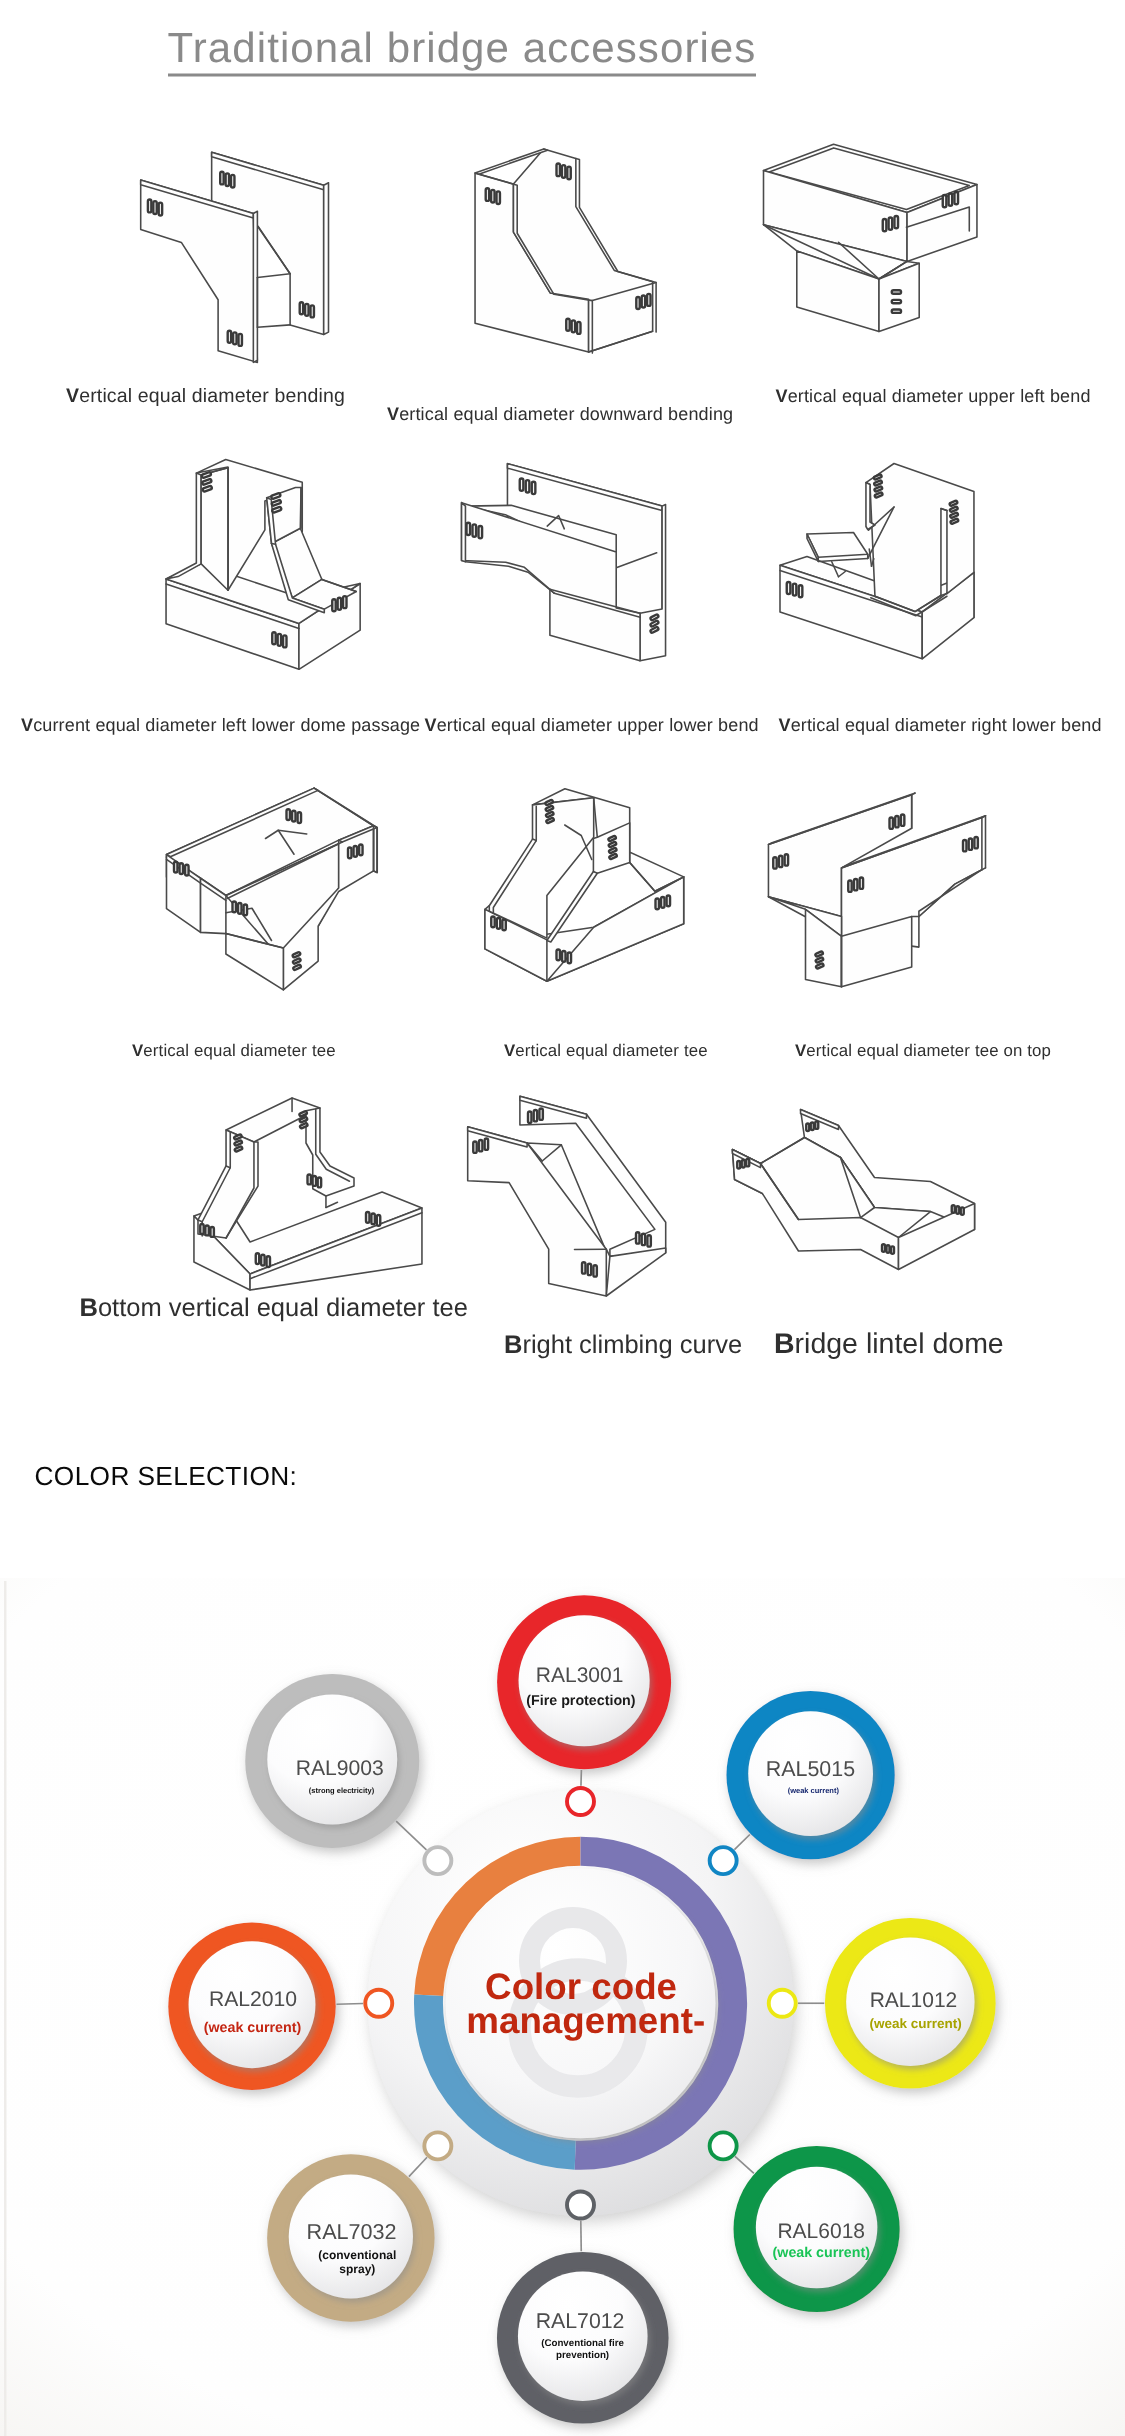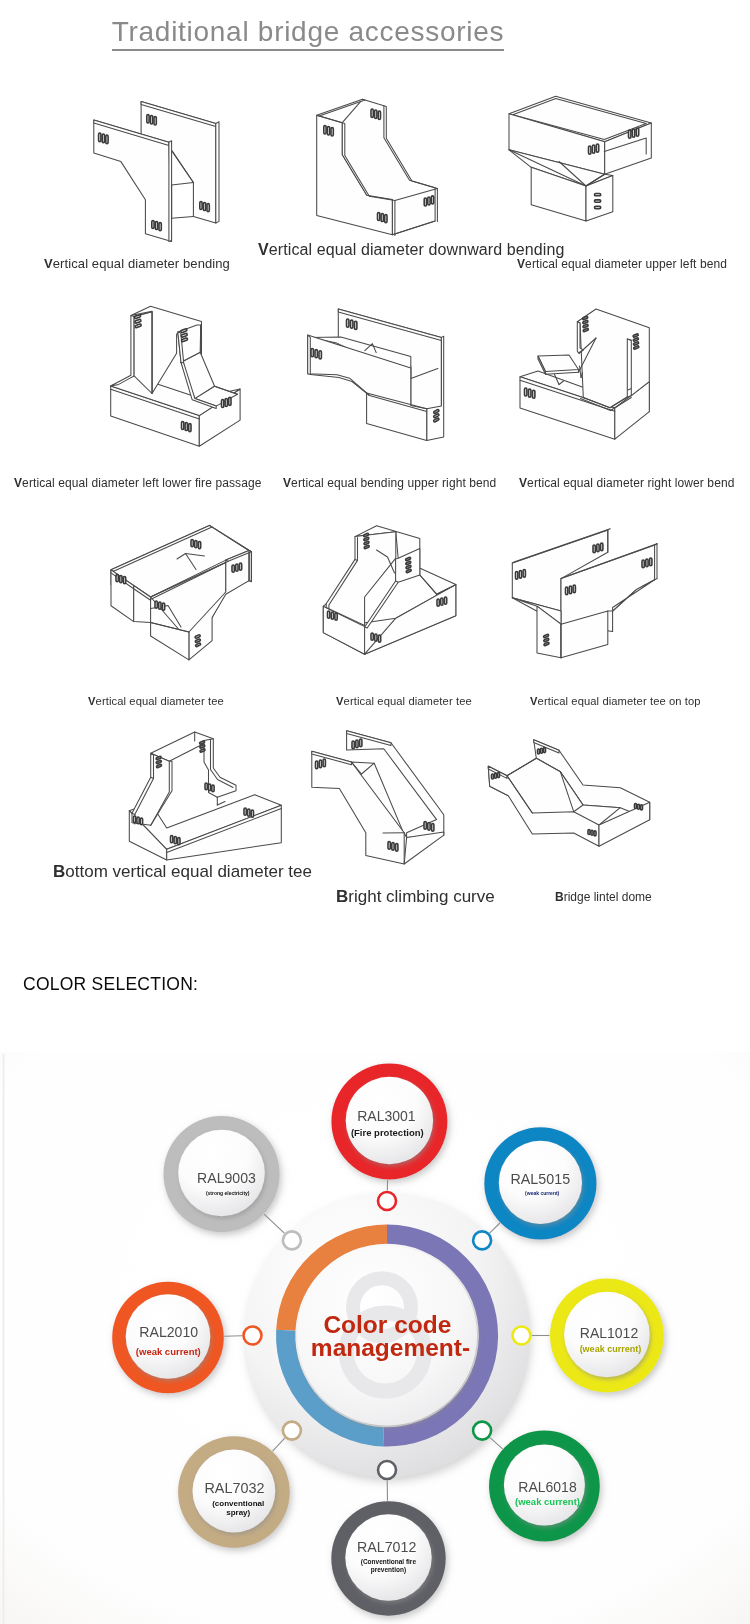--- a/index.html
+++ b/index.html
@@ -379,31 +379,31 @@
         <rect class="sl" x="68.50" y="22.60" width="2.00" height="5.00" rx="1.00"></rect>
         <rect class="sl" x="113.00" y="104.50" width="2.00" height="5.00" rx="1.00"></rect>
         <rect class="sl" x="116.00" y="105.20" width="2.00" height="5.00" rx="1.00"></rect>
         <rect class="sl" x="119.00" y="105.90" width="2.00" height="5.00" rx="1.00"></rect>
         <rect class="sl" x="159.50" y="78.50" width="2.00" height="5.00" rx="1.00"></rect>
         <rect class="sl" x="162.50" y="79.20" width="2.00" height="5.00" rx="1.00"></rect>
         <rect class="sl" x="165.50" y="79.90" width="2.00" height="5.00" rx="1.00"></rect>
       </svg>
     </div>
 <div class="cap" style="left:44px;top:258px;font-size:13px;letter-spacing:0.1px"><b>V</b><span>ertical equal diameter bending</span></div>
-<div class="cap" style="left:258px;top:244px;font-size:16px;letter-spacing:0.1px"><b>V</b><span>ertical equal diameter downward bending</span></div>
+<div class="cap" style="left:258px;top:270px;font-size:12px;letter-spacing:0.1px"><b>V</b><span>ertical equal diameter downward bending</span></div>
 <div class="cap" style="left:517px;top:258px;font-size:12px;letter-spacing:0.1px"><b>V</b><span>ertical equal diameter upper left bend</span></div>
-<div class="cap" style="left:14px;top:477px;font-size:12px;letter-spacing:0.1px"><b>V</b><span>ertical equal diameter left lower fire passage</span></div>
-<div class="cap" style="left:283px;top:477px;font-size:12px;letter-spacing:0.1px"><b>V</b><span>ertical equal bending upper right bend</span></div>
+<div class="cap" style="left:14px;top:477px;font-size:12px;letter-spacing:0.1px"><b>V</b><span>current equal diameter left lower dome passage</span></div>
+<div class="cap" style="left:283px;top:477px;font-size:12px;letter-spacing:0.1px"><b>V</b><span>ertical equal diameter upper lower bend</span></div>
 <div class="cap" style="left:519px;top:477px;font-size:12px;letter-spacing:0.1px"><b>V</b><span>ertical equal diameter right lower bend</span></div>
 <div class="cap" style="left:88px;top:695px;font-size:11.2px;letter-spacing:0.1px"><b>V</b><span>ertical equal diameter tee</span></div>
 <div class="cap" style="left:336px;top:695px;font-size:11.2px;letter-spacing:0.1px"><b>V</b><span>ertical equal diameter tee</span></div>
 <div class="cap" style="left:530px;top:695px;font-size:11.2px;letter-spacing:0.1px"><b>V</b><span>ertical equal diameter tee on top</span></div>
 <div class="cap" style="left:53px;top:866px;font-size:17px;letter-spacing:0px"><b>B</b><span>ottom vertical equal diameter tee</span></div>
 <div class="cap" style="left:336px;top:891px;font-size:17px;letter-spacing:0px"><b>B</b><span>right climbing curve</span></div>
-<div class="cap" style="left:555px;top:891px;font-size:12px;letter-spacing:0px"><b>B</b><span>ridge lintel dome</span></div>
+<div class="cap" style="left:516px;top:891px;font-size:19px;letter-spacing:0px"><b>B</b><span>ridge lintel dome</span></div>
 <div class="colorsel">COLOR SELECTION:</div>
 <div class="wheel">
       <svg width="750" height="574" viewBox="0 0 750 574">
         <defs>
           <radialGradient id="bgg" cx="50%" cy="42%" r="76%">
             <stop offset="0%" stop-color="#ffffff"></stop>
             <stop offset="80%" stop-color="#fefefe"></stop>
             <stop offset="100%" stop-color="#f7f6f4"></stop>
           </radialGradient>
           <radialGradient id="hubg" cx="36%" cy="26%" r="82%">

